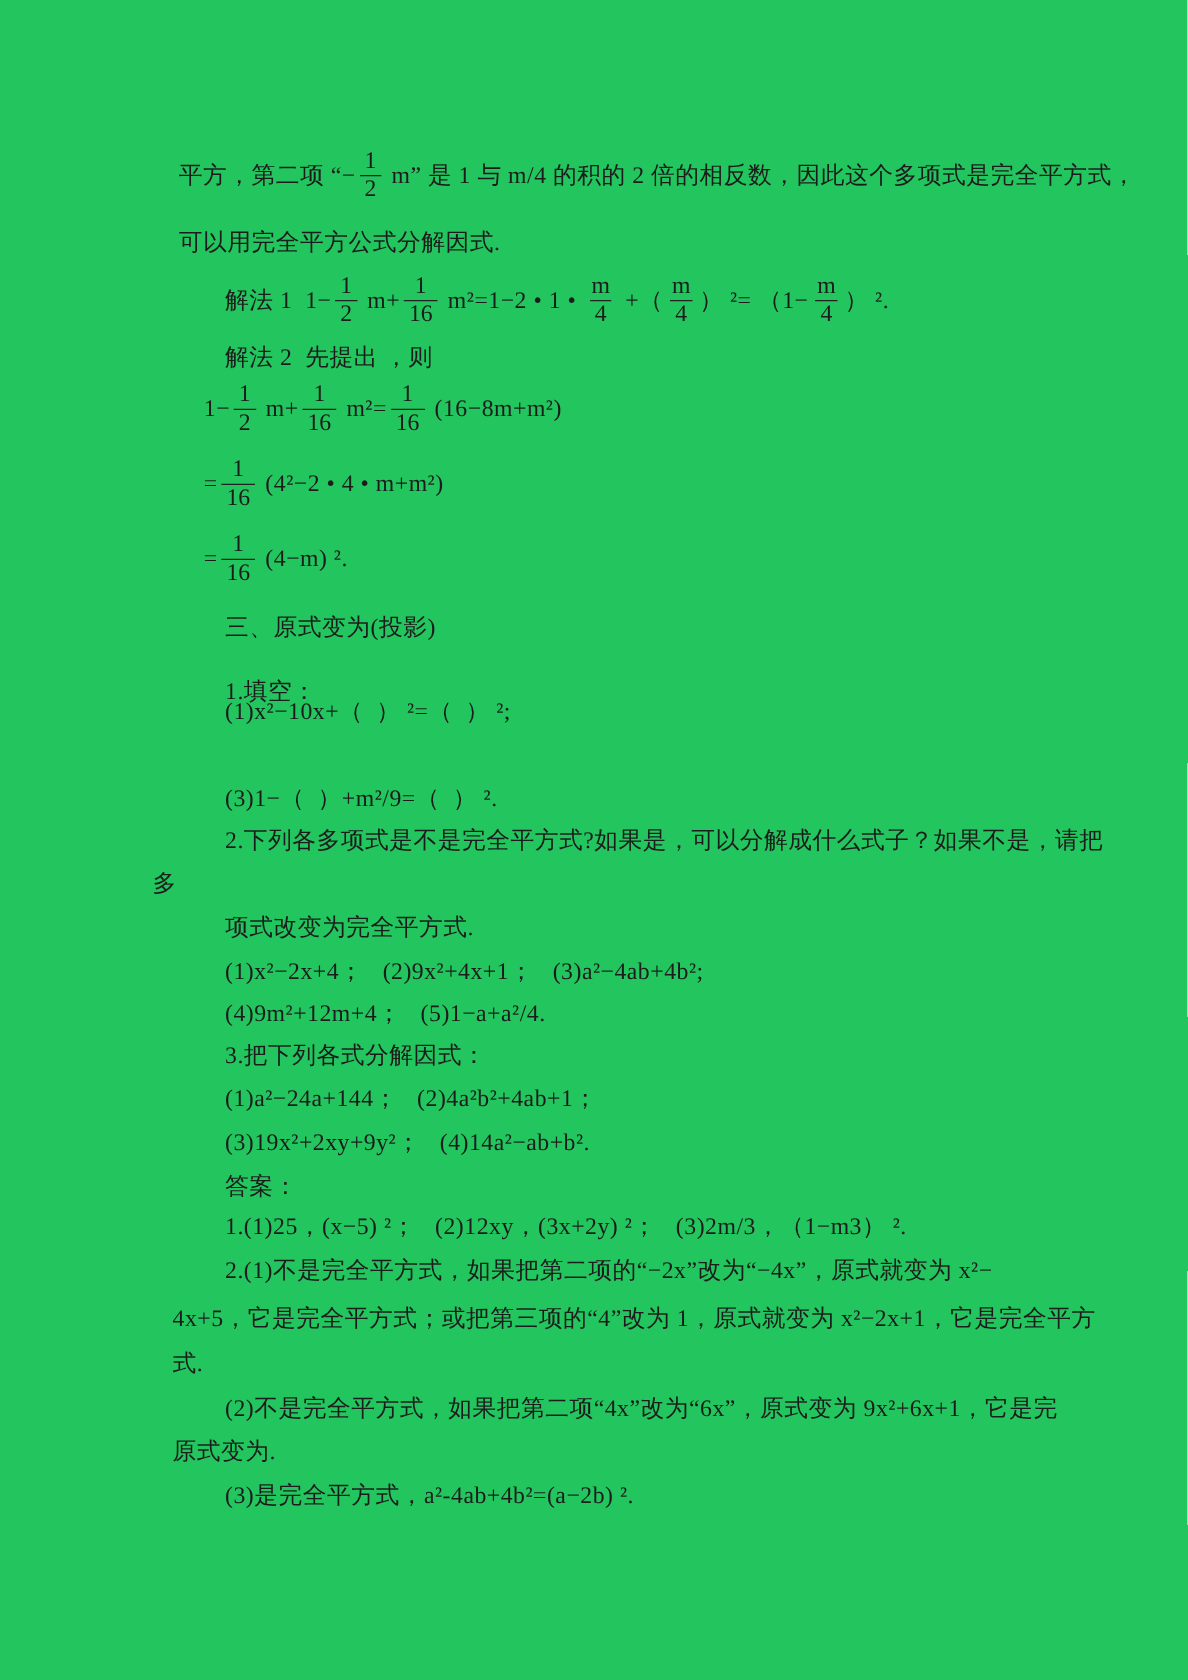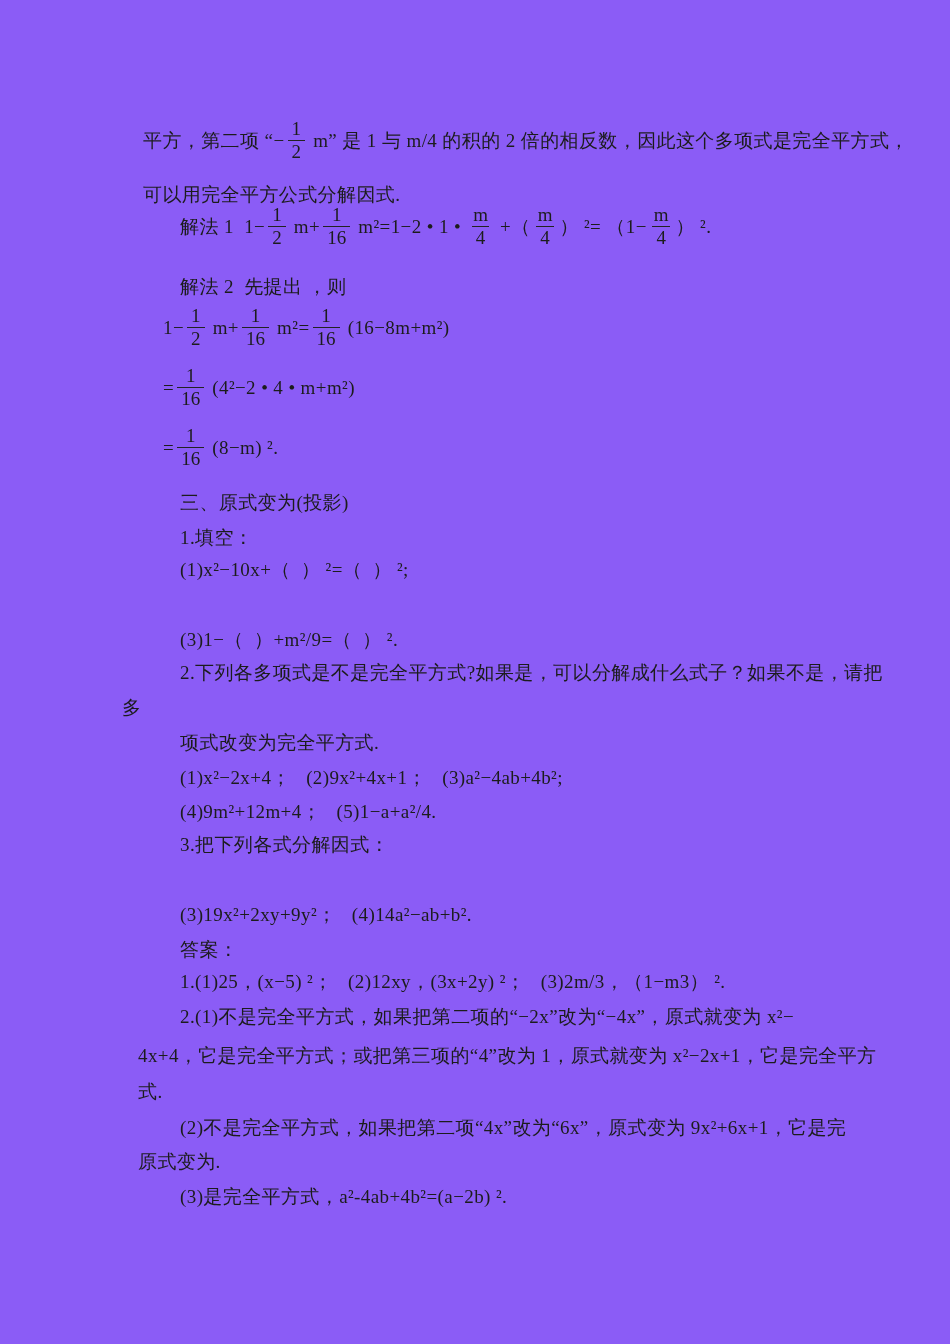--- a/index.html
+++ b/index.html
@@ -1,19 +1,19 @@
 <!DOCTYPE html>
 <html><head>
 <meta charset="utf-8">
 <style>
   html,body{margin:0;padding:0;background:#ffffff;}
   .page{
     position:relative;
     width:950px;height:1344px;
-    background:#8b5cf6;
+    background:#22c55e;
     font-family:"Liberation Serif","DejaVu Serif",serif;
     color:#1c1c1c;
     overflow:hidden;
   }
   .ln{
     position:absolute;
     font-size:19px;
     line-height:26px;
     white-space:pre;
     letter-spacing:0.4px;
@@ -43,21 +43,21 @@
 <div class="page">
 
   <div class="ln fx" style="left:143px;top:118px">
     <span>平方，第二项 “−</span>
     <span class="frac"><span class="fn">1</span><span class="fd">2</span></span>
     <span> m” 是 1 与 m/4 的积的 2 倍的相反数，因此这个多项式是完全平方式，</span>
   </div>
 
   <div class="ln" style="left:143px;top:182px">可以用完全平方公式分解因式.</div>
 
-  <div class="ln fx" style="left:180px;top:204px">
+  <div class="ln fx" style="left:180px;top:218px">
     <span>解法 1  1−</span>
     <span class="frac"><span class="fn">1</span><span class="fd">2</span></span>
     <span> m+</span>
     <span class="frac"><span class="fn">1</span><span class="fd">16</span></span>
     <span> m²=1−2 • 1 • </span>
     <span class="frac"><span class="fn">m</span><span class="fd">4</span></span>
     <span> +（</span>
     <span class="frac"><span class="fn">m</span><span class="fd">4</span></span>
     <span>） ²= （1−</span>
     <span class="frac"><span class="fn">m</span><span class="fd">4</span></span>
@@ -78,40 +78,41 @@
 
   <div class="ln fx" style="left:163px;top:365px">
     <span>=</span>
     <span class="frac"><span class="fn">1</span><span class="fd">16</span></span>
     <span> (4²−2 • 4 • m+m²)</span>
   </div>
 
   <div class="ln fx" style="left:163px;top:425px">
     <span>=</span>
     <span class="frac"><span class="fn">1</span><span class="fd">16</span></span>
-    <span> (8−m) ².</span>
+    <span> (4−m) ².</span>
   </div>
 
   <div class="ln" style="left:180px;top:490px">三、原式变为(投影)</div>
 
-  <div class="ln" style="left:180px;top:525px">1.填空：</div>
+  <div class="ln" style="left:180px;top:541px">1.填空：</div>
   <div class="ln" style="left:180px;top:557px">(1)x²−10x+（  ） ²=（  ） ²;</div>
   <div class="ln" style="left:180px;top:627px">(3)1−（  ）+m²/9=（  ） ².</div>
 
   <div class="ln" style="left:180px;top:660px">2.下列各多项式是不是完全平方式?如果是，可以分解成什么式子？如果不是，请把</div>
   <div class="ln" style="left:122px;top:695px">多</div>
   <div class="ln" style="left:180px;top:730px">项式改变为完全平方式.</div>
   <div class="ln" style="left:180px;top:765px">(1)x²−2x+4；   (2)9x²+4x+1；   (3)a²−4ab+4b²;</div>
   <div class="ln" style="left:180px;top:799px">(4)9m²+12m+4；   (5)1−a+a²/4.</div>
 
   <div class="ln" style="left:180px;top:832px">3.把下列各式分解因式：</div>
+  <div class="ln" style="left:180px;top:867px">(1)a²−24a+144；   (2)4a²b²+4ab+1；</div>
   <div class="ln" style="left:180px;top:902px">(3)19x²+2xy+9y²；   (4)14a²−ab+b².</div>
 
   <div class="ln" style="left:180px;top:937px">答案：</div>
   <div class="ln" style="left:180px;top:969px">1.(1)25，(x−5) ²；   (2)12xy，(3x+2y) ²；   (3)2m/3，（1−m3） ².</div>
   <div class="ln" style="left:180px;top:1004px">2.(1)不是完全平方式，如果把第二项的“−2x”改为“−4x”，原式就变为 x²−</div>
-  <div class="ln" style="left:138px;top:1043px">4x+4，它是完全平方式；或把第三项的“4”改为 1，原式就变为 x²−2x+1，它是完全平方</div>
+  <div class="ln" style="left:138px;top:1043px">4x+5，它是完全平方式；或把第三项的“4”改为 1，原式就变为 x²−2x+1，它是完全平方</div>
   <div class="ln" style="left:138px;top:1079px">式.</div>
   <div class="ln" style="left:180px;top:1115px">(2)不是完全平方式，如果把第二项“4x”改为“6x”，原式变为 9x²+6x+1，它是完</div>
   <div class="ln" style="left:138px;top:1149px">原式变为.</div>
   <div class="ln" style="left:180px;top:1184px">(3)是完全平方式，a²-4ab+4b²=(a−2b) ².</div>
 
 </div>
 
 </body></html>

